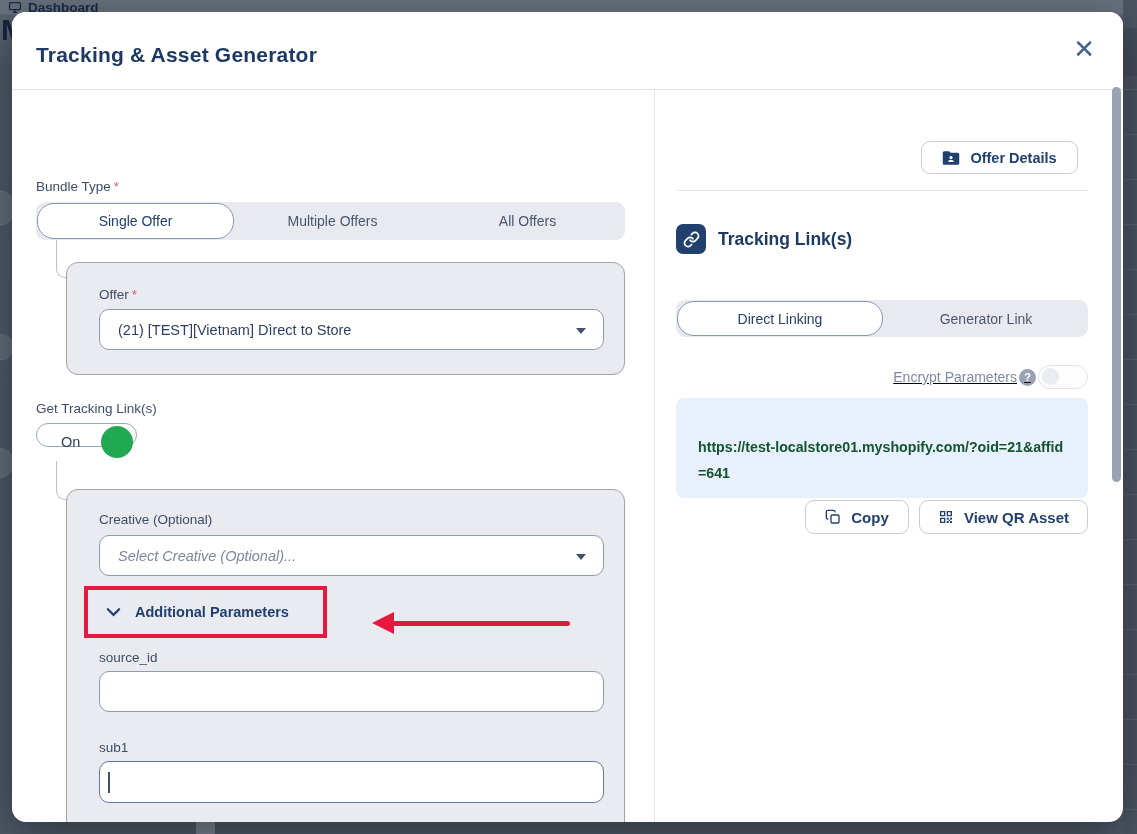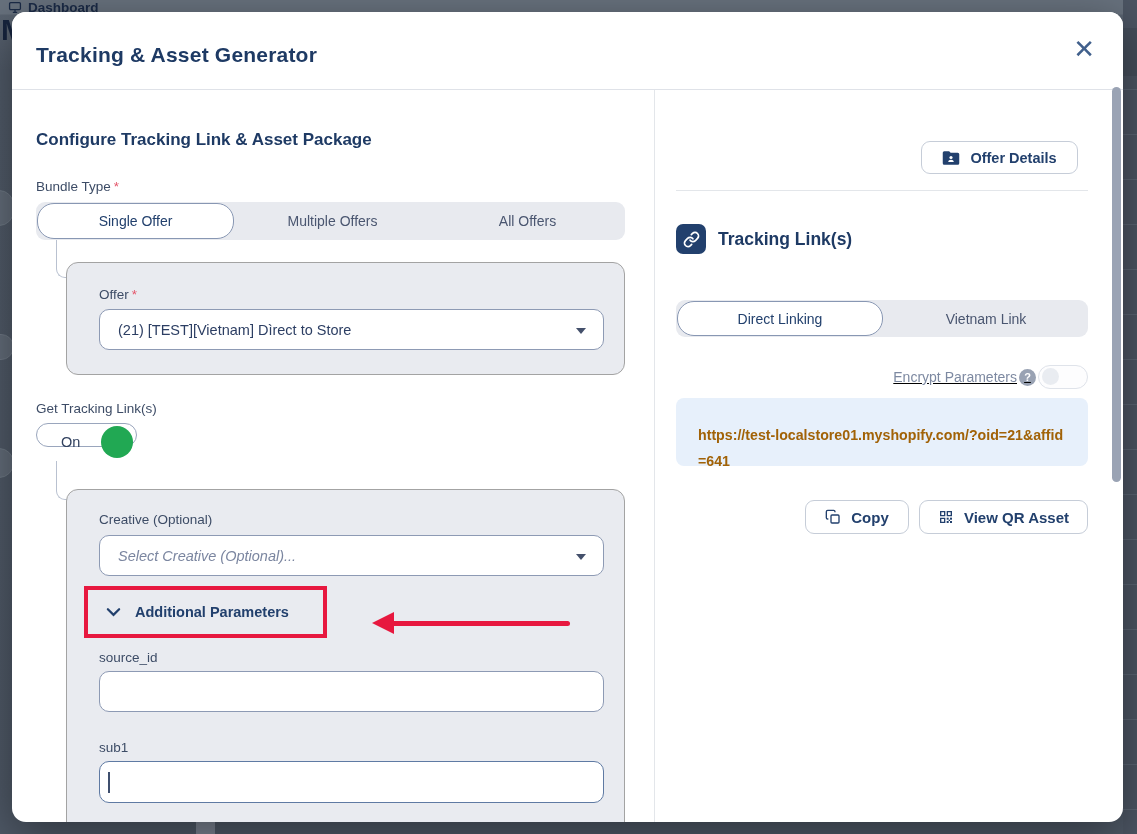--- a/index.html
+++ b/index.html
@@ -65,22 +65,22 @@
     display:flex; align-items:center; justify-content:center; }
   .tl-title { position:absolute; left:706px; top:217px; font-size:17.5px; font-weight:700; color:#1e3a64; }
 
   .enc-row { position:absolute; left:664px; top:352px; width:412px; height:26px; display:flex; align-items:center; justify-content:flex-end; gap:2px;text-decoration:underline; }
   .enc-label { font-size:14px; color:#7d89a1; }
   .q-icon { width:17px; height:17px; border-radius:50%; background:#99a2b3; color:#fff; font-size:11px; font-weight:700;
     display:flex; align-items:center; justify-content:center; cursor:pointer; }
   .sw { position:relative; width:50px; height:24px; border:1.5px solid #dfe3ea; border-radius:13px; background:#fdfdfe; cursor:pointer; }
   .sw .knob { position:absolute; left:3px; top:2.2px; width:17px; height:17px; border-radius:50%; background:#e9ecf1; }
 
-  .url-box { position:absolute; left:664px; top:386px; width:412px; height:68px; background:#e7f0fb; border-radius:8px;
-    padding:24px 20px 0 22px; font-size:14.2px; font-weight:700; color:#a16207; line-height:26px; word-break:break-all; }
+  .url-box { position:absolute; left:664px; top:386px; width:412px; height:100px; background:#e7f0fb; border-radius:8px;
+    padding:36px 20px 0 22px; font-size:14.2px; font-weight:700; color:#14532d; line-height:26px; word-break:break-all; }
 
   .scroll-thumb { position:absolute; left:1100px; top:75px; width:9px; height:395px; background:#9aa3b4; border-radius:5px; cursor:grab; }
 
   svg { display:block; }
 </style>
 </head>
 <body>
 
 <div class="backdrop">
   <div class="bg-right-strip"></div>
@@ -103,21 +103,20 @@
 
 <div class="modal">
 
   <div class="m-header">
     <div class="m-title">Tracking &amp; Asset Generator</div>
     <div class="m-close">✕</div>
   </div>
 
   <div class="col-divider"></div>
 
-  <div class="section-h">Configure Tracking Link &amp; Asset Package</div>
 
   <div class="lbl" style="position:absolute;left:24px;top:167px;">
     <span>Bundle Type</span><span class="star">*</span>
   </div>
 
   <div class="seg" style="left:24px;top:190px;width:589px;height:38px;">
     <div class="seg-item sel">Single Offer</div>
     <div class="seg-item">Multiple Offers</div>
     <div class="seg-item">All Offers</div>
   </div>
@@ -188,21 +187,21 @@
   <div class="tl-icon">
     <svg width="17" height="17" viewBox="0 0 24 24" fill="none" stroke="#fff" stroke-width="2.4" stroke-linecap="round">
       <path d="M10 13a5 5 0 0 0 7.54.54l3-3a5 5 0 0 0-7.07-7.07l-1.72 1.71"></path>
       <path d="M14 11a5 5 0 0 0-7.54-.54l-3 3a5 5 0 0 0 7.07 7.07l1.71-1.71"></path>
     </svg>
   </div>
   <div class="tl-title">Tracking Link(s)</div>
 
   <div class="seg" style="left:664px;top:288px;width:412px;height:37px;">
     <div class="seg-item sel">Direct Linking</div>
-    <div class="seg-item">Vietnam Link</div>
+    <div class="seg-item">Generator Link</div>
   </div>
 
   <div class="enc-row">
     <span class="enc-label">Encrypt Parameters</span>
     <span class="q-icon">?</span>
     <span class="sw">
         <span class="knob"></span>
       </span>
   </div>
 

